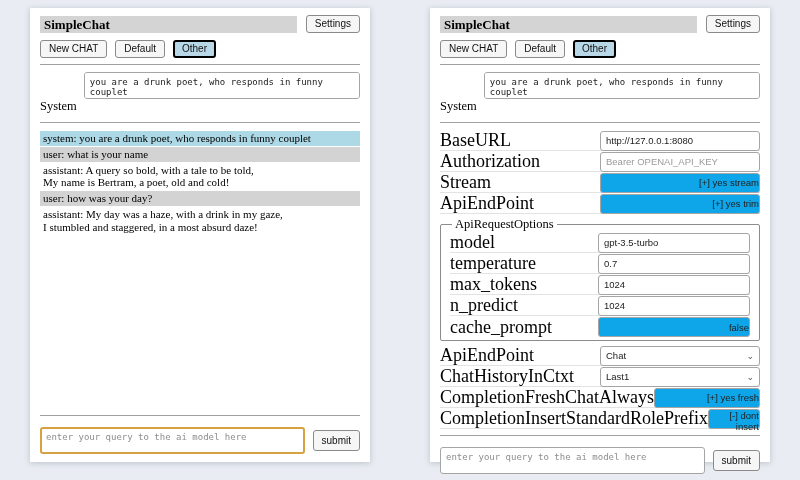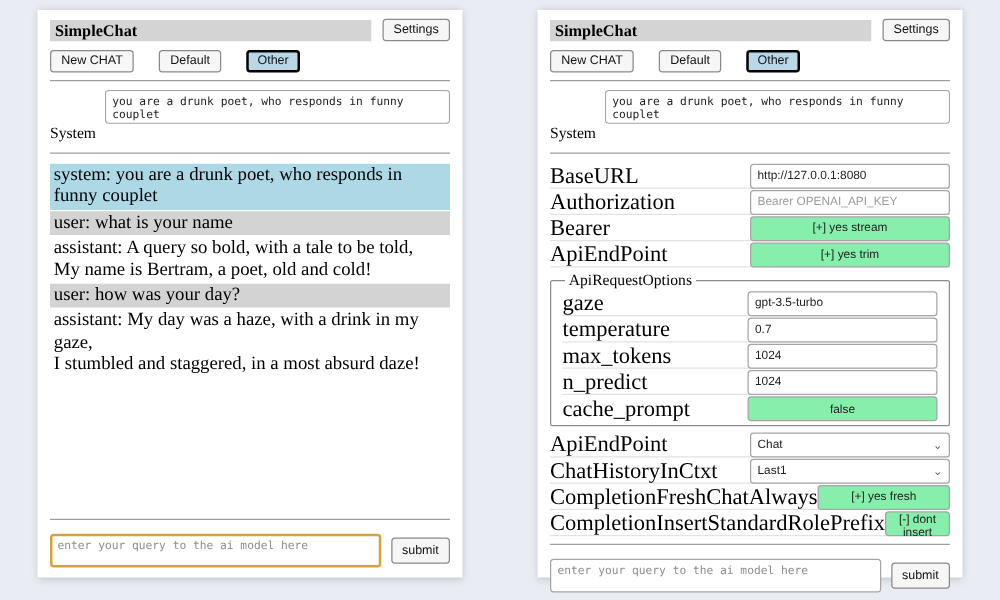--- a/index.html
+++ b/index.html
@@ -25,42 +25,42 @@
     flex: 1; background: #d4d4d4; color: #000;
     font-weight: bold; font-size: 13px; line-height: 17px;
     height: 17px; padding: 0 4px;
   }
   .btn {
     font-family: "Liberation Sans", sans-serif;
     font-size: 10px; color: #111;
     background: #f6f6f6; border: 1px solid #8a8a8a; border-radius: 3px;
     padding: 2px 8px; height: 18px; line-height: 12px; cursor: pointer;
   }
-  .chat-buttons { display: flex; gap: 20px; margin-top: 7px; }
+  .chat-buttons { display: flex; gap: 8px; margin-top: 7px; }
   .btn.active {
     background: #b9d8e7; border: 2px solid #000; padding: 1px 7px;
   }
   hr.main {
     border: none; border-top: 1px solid #a0a0a0;
     margin: 6px 0; width: 100%;
   }
   .system-row { display: flex; gap: 7px; margin: 1px 0 2px 0; }
   .system-label { font-size: 12.5px; padding-top: 3px; margin-top: 24px; }
   textarea.mono, .query-input {
     font-family: "DejaVu Sans Mono", monospace;
     font-size: 9px; color: #222;
     border: 1px solid #a5a5a5; border-radius: 3px;
     padding: 4px 5px; resize: none; outline: none;
   }
   .system-input { flex: 1; height: 27px; }
   textarea::placeholder { color: #8d8d8d; }
   
   .messages { margin-top: 2px; }
   .msg {
-    font-size: 15px; line-height: 1.16; color: #000;
+    font-size: 11px; line-height: 1.16; color: #000;
     padding: 1px 3px; margin-bottom: 1px; white-space: pre-line;
   }
   .role-system { background: #add8e6; }
   .role-user { background: #d3d3d3; }
   .role-assistant { background: #ffffff; }
   .spacer { flex: 1; }
   
   .query-row { display: flex; gap: 8px; align-items: center; margin-top: 5px; }
   .query-input { flex: 1; height: 27px; }
   .query-input.focused { border: 2px solid #d8a13f; padding: 3px 4px; }
@@ -72,22 +72,22 @@
     padding: 3px 0 2px 0; border-bottom: 1px solid #e3e3e3; height: 21px;
   }
   .setting-label { font-size: 18px; color: #000; }
   .ctl {
     width: 160px; height: 20px;
     font-family: "Liberation Sans", sans-serif; font-size: 9.5px; color: #222;
   }
   input.ctl { border: 1px solid #a5a5a5; border-radius: 3px; padding: 1px 5px; }
   input.ctl::placeholder { color: #9a9a9a; }
   button.ctl {
-    background: #86efac; border: 1px solid #a5a5a5; border-radius: 3px;
-    text-align: center; padding: 0; cursor: pointer;
+    background: #0ea5e9; border: 1px solid #a5a5a5; border-radius: 3px;
+    text-align: right; padding: 0; cursor: pointer;
   }
   .ctl-select {
     border: 1px solid #a5a5a5; border-radius: 3px; background: #fff;
     display: flex; align-items: center; justify-content: space-between;
     padding: 0 5px; cursor: pointer;
   }
   .ctl-select .chev { font-size: 9px; color: #555; line-height: 8px; }
   fieldset.aro {
     border: 1px solid #8c8c8c; border-radius: 2px;
     margin: 3px 0 4px 0; padding: 0 9px 3px 9px;
@@ -152,32 +152,32 @@
   <div class="settings">
     <div class="setting-row">
       <span class="setting-label">BaseURL</span>
       <input class="ctl" value="http://127.0.0.1:8080" style="">
     </div>
     <div class="setting-row">
       <span class="setting-label">Authorization</span>
       <input class="ctl" placeholder="Bearer OPENAI_API_KEY" style="">
     </div>
     <div class="setting-row">
-      <span class="setting-label">Bearer</span>
+      <span class="setting-label">Stream</span>
       <button class="ctl">[+] yes stream</button>
     </div>
     <div class="setting-row">
       <span class="setting-label">ApiEndPoint</span>
       <button class="ctl">[+] yes trim</button>
     </div>
 
     <fieldset class="aro">
       <legend>ApiRequestOptions</legend>
       <div class="setting-row">
-        <span class="setting-label">gaze</span>
+        <span class="setting-label">model</span>
         <input class="ctl" value="gpt-3.5-turbo" style="">
       </div>
       <div class="setting-row">
         <span class="setting-label">temperature</span>
         <input class="ctl" value="0.7" style="">
       </div>
       <div class="setting-row">
         <span class="setting-label">max_tokens</span>
         <input class="ctl" value="1024" style="">
       </div>

